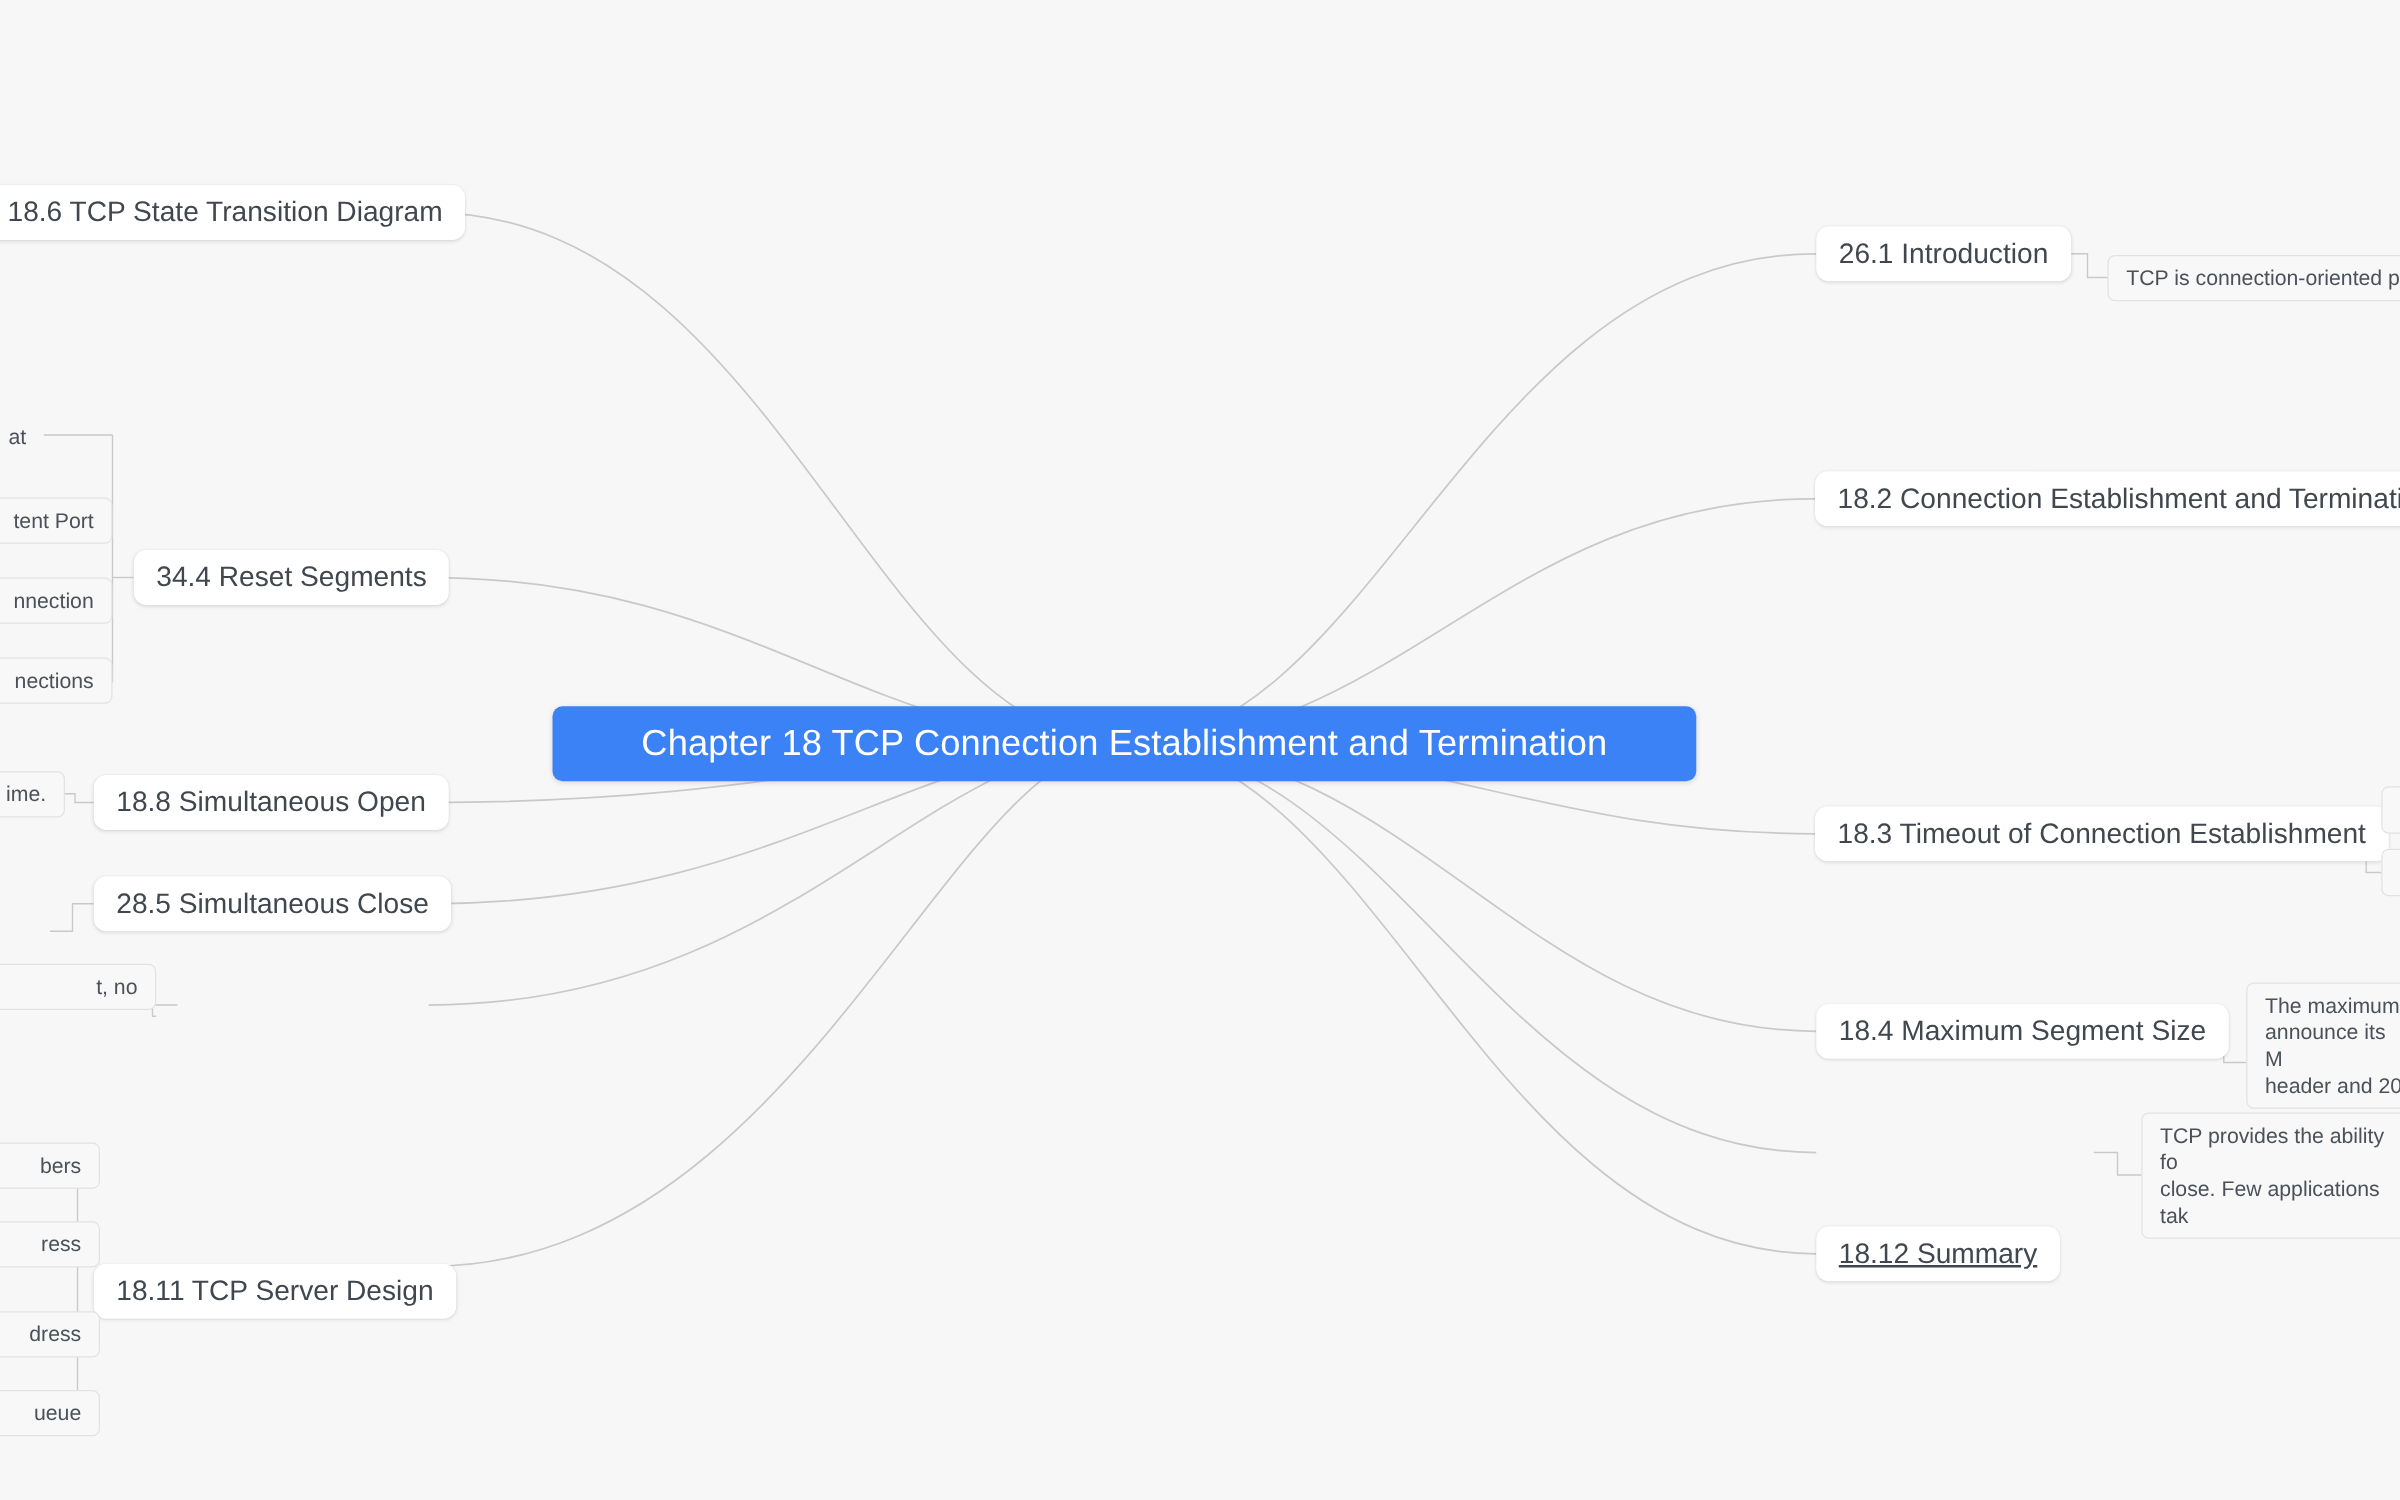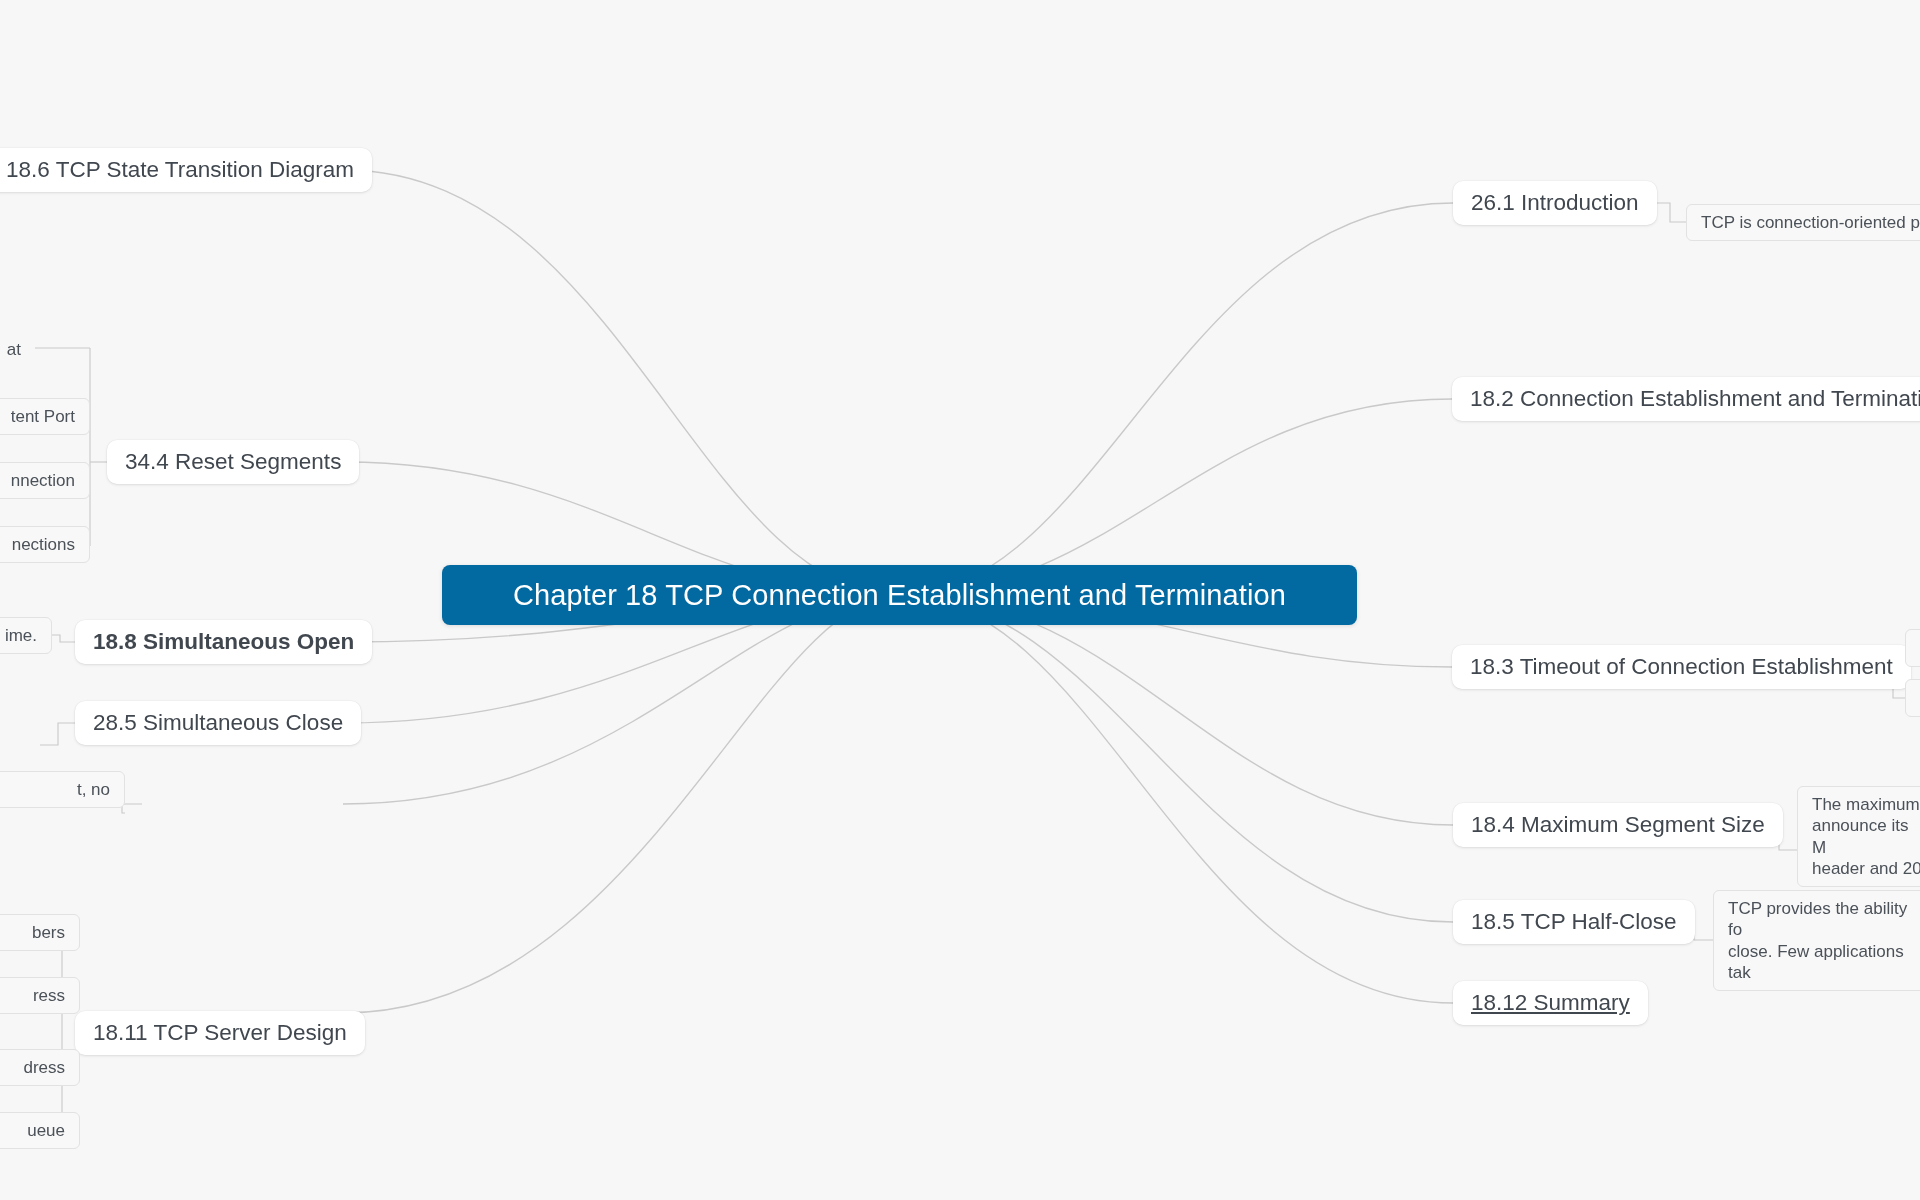--- a/index.html
+++ b/index.html
@@ -113,38 +113,35 @@
 
       <path d="M75,1013 L62,1013"></path>
       <path d="M62,934 L62,1132"></path>
       <path d="M62,934 L80,934"></path>
       <path d="M62,997 L80,997"></path>
       <path d="M62,1069 L80,1069"></path>
       <path d="M62,1132 L80,1132"></path>
     </g>
   </svg>
 
-  <div class="node main" style="left: 442px; top: 565px; width: 915px; height: 60px; background: #0369a1; color: rgb(255, 255, 255);">
+  <div class="node main" style="left: 442px; top: 565px; width: 915px; height: 60px; background: #3b82f6; color: rgb(255, 255, 255);">
     <span>Chapter 18 TCP Connection Establishment and Termination</span>
   </div>
 
   <div class="node topic" style="left:1453px; top:181px; height:44px;">
     <span>26.1 Introduction</span>
   </div>
   <div class="node topic" style="left:1452px; top:377px; height:44px;">
     <span>18.2 Connection Establishment and Termination</span>
   </div>
   <div class="node topic" style="left:1452px; top:645px; height:44px;">
     <span>18.3 Timeout of Connection Establishment</span>
   </div>
   <div class="node topic" style="left:1453px; top:803px; height:44px;text-align:right;">
     <span>18.4 Maximum Segment Size</span>
-  </div>
-  <div class="node topic" style="left:1453px; top:900px; height:44px;">
-    <span>18.5 TCP Half-Close</span>
   </div>
   <div class="node topic" style="left:1453px; top:981px; height:44px;text-decoration:underline;">
     <span>18.12 Summary</span>
   </div>
 
   <div class="node leaf flat" style="left:1686px; top:204px; width:250px;">
     <span class="leaf-line">TCP is connection-oriented p</span>
   </div>
 
   <div class="node leaf flat" style="left:1905px; top:629px; width:40px; height:38px;"></div>
@@ -160,21 +157,21 @@
     <span class="leaf-line">TCP provides the ability fo</span>
     <span class="leaf-line">close. Few applications tak</span>
   </div>
 
   <div class="node topic" style="left:-12px; top:148px; height:44px;">
     <span>18.6 TCP State Transition Diagram</span>
   </div>
   <div class="node topic" style="left:107px; top:440px; height:44px;">
     <span>34.4 Reset Segments</span>
   </div>
-  <div class="node topic" style="left:75px; top:620px; height:44px;font-weight:bold;">
+  <div class="node topic" style="left:75px; top:620px; height:44px;">
     <span>18.8 Simultaneous Open</span>
   </div>
   <div class="node topic" style="left:75px; top:701px; height:44px;">
     <span>28.5 Simultaneous Close</span>
   </div>
   <div class="node topic" style="left:75px; top:1011px; height:44px;">
     <span>18.11 TCP Server Design</span>
   </div>
 
   <div class="node leaf" style="left:-70px; top:332px; width:105px; background:transparent; box-shadow:none;">

